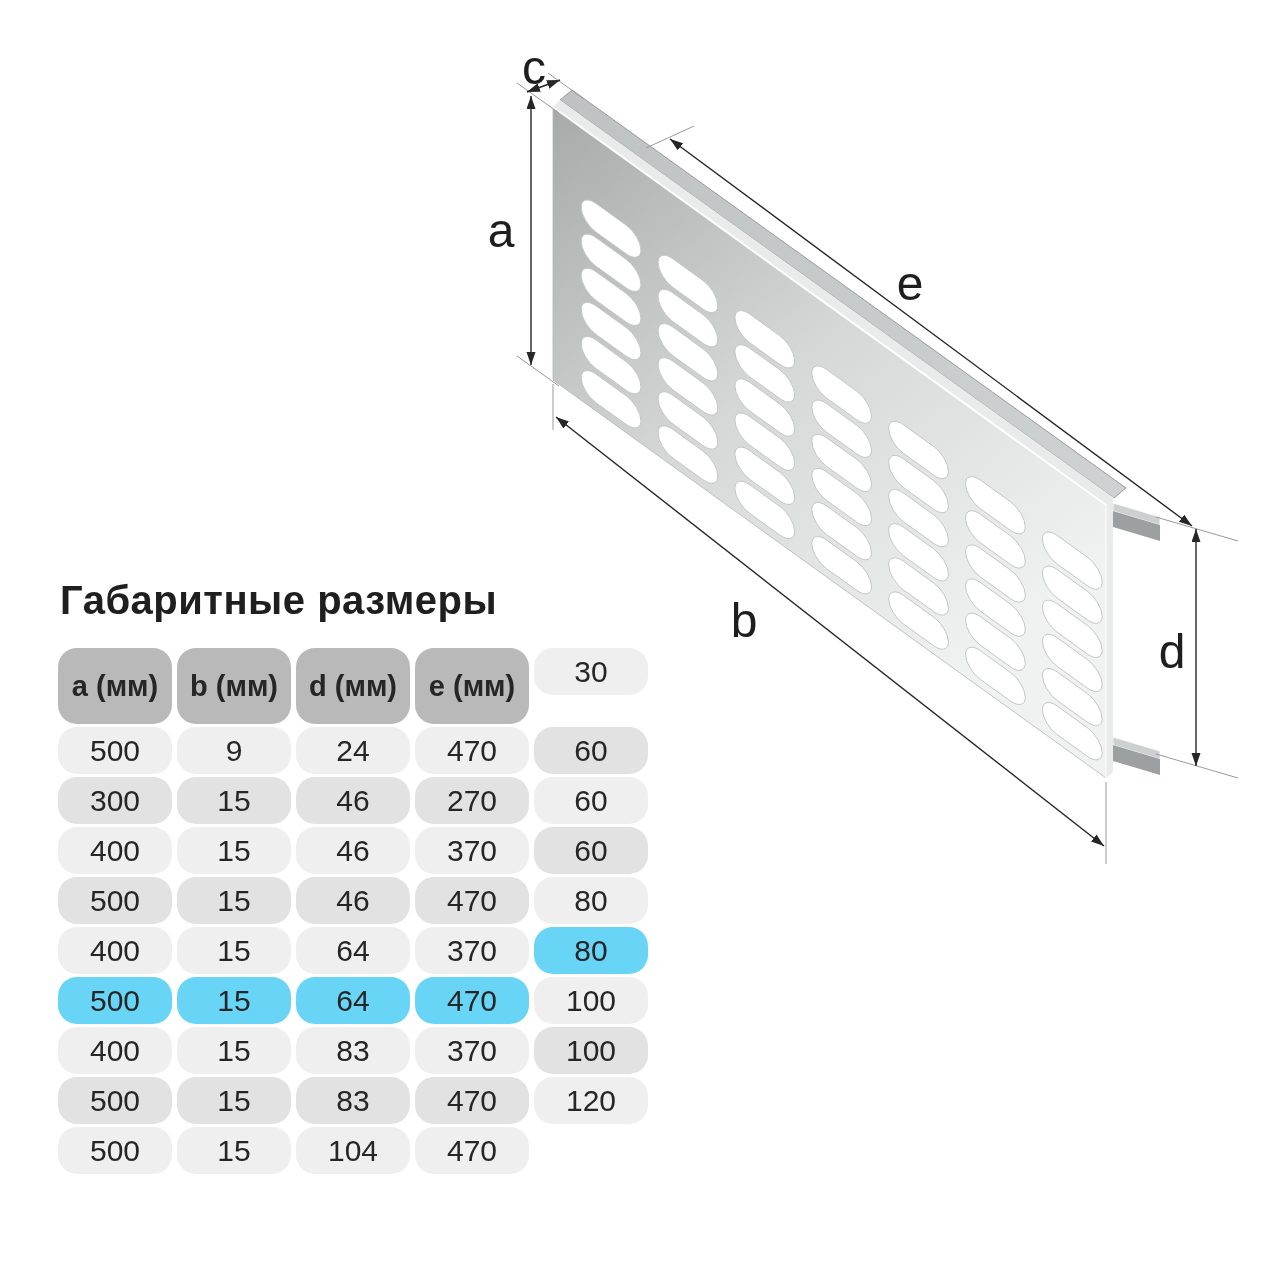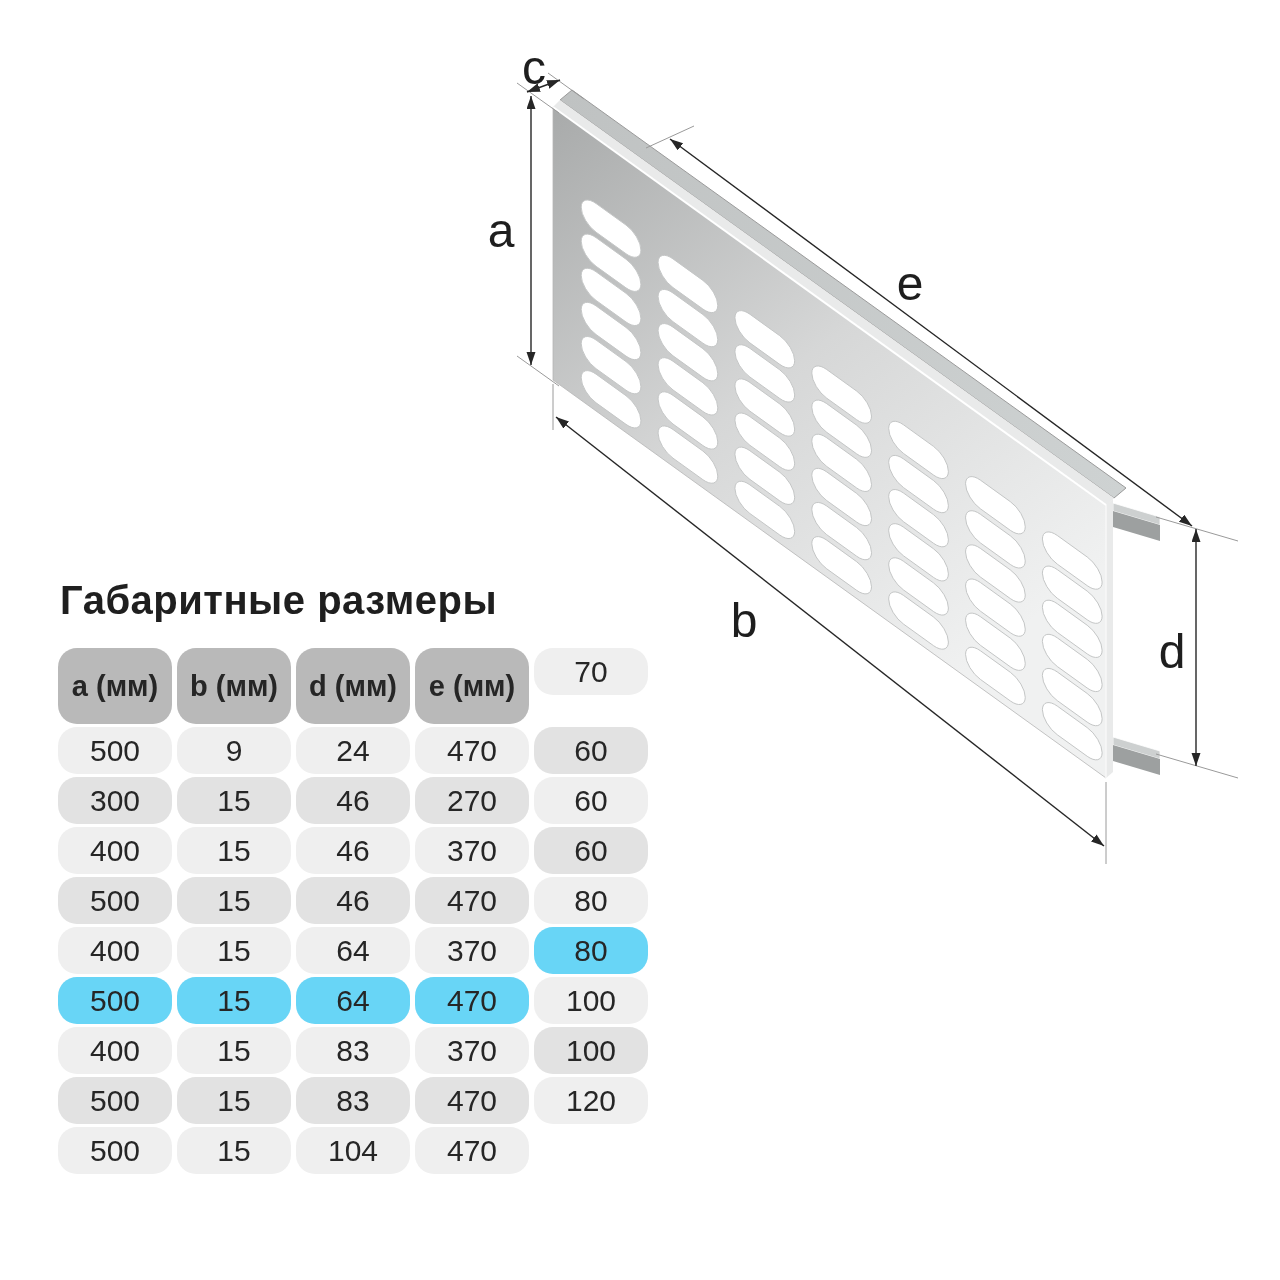--- a/index.html
+++ b/index.html
@@ -155,21 +155,21 @@
 <div class="dim-table-wrap">
   <div class="dim-table-title">Габаритные размеры</div>
 
   <div class="dim-grid">
     <div class="cell hcell">a (мм)</div>
     <div class="cell hcell">b (мм)</div>
     <div class="cell hcell">d (мм)</div>
     <div class="cell hcell">e (мм)</div>
 
     <div class="trow light">
-      <div class="cell dcell">70</div>
+      <div class="cell dcell">30</div>
       <div class="cell dcell">500</div>
       <div class="cell dcell">9</div>
       <div class="cell dcell">24</div>
       <div class="cell dcell">470</div>
     </div>
     <div class="trow dark">
       <div class="cell dcell">60</div>
       <div class="cell dcell">300</div>
       <div class="cell dcell">15</div>
       <div class="cell dcell">46</div>

